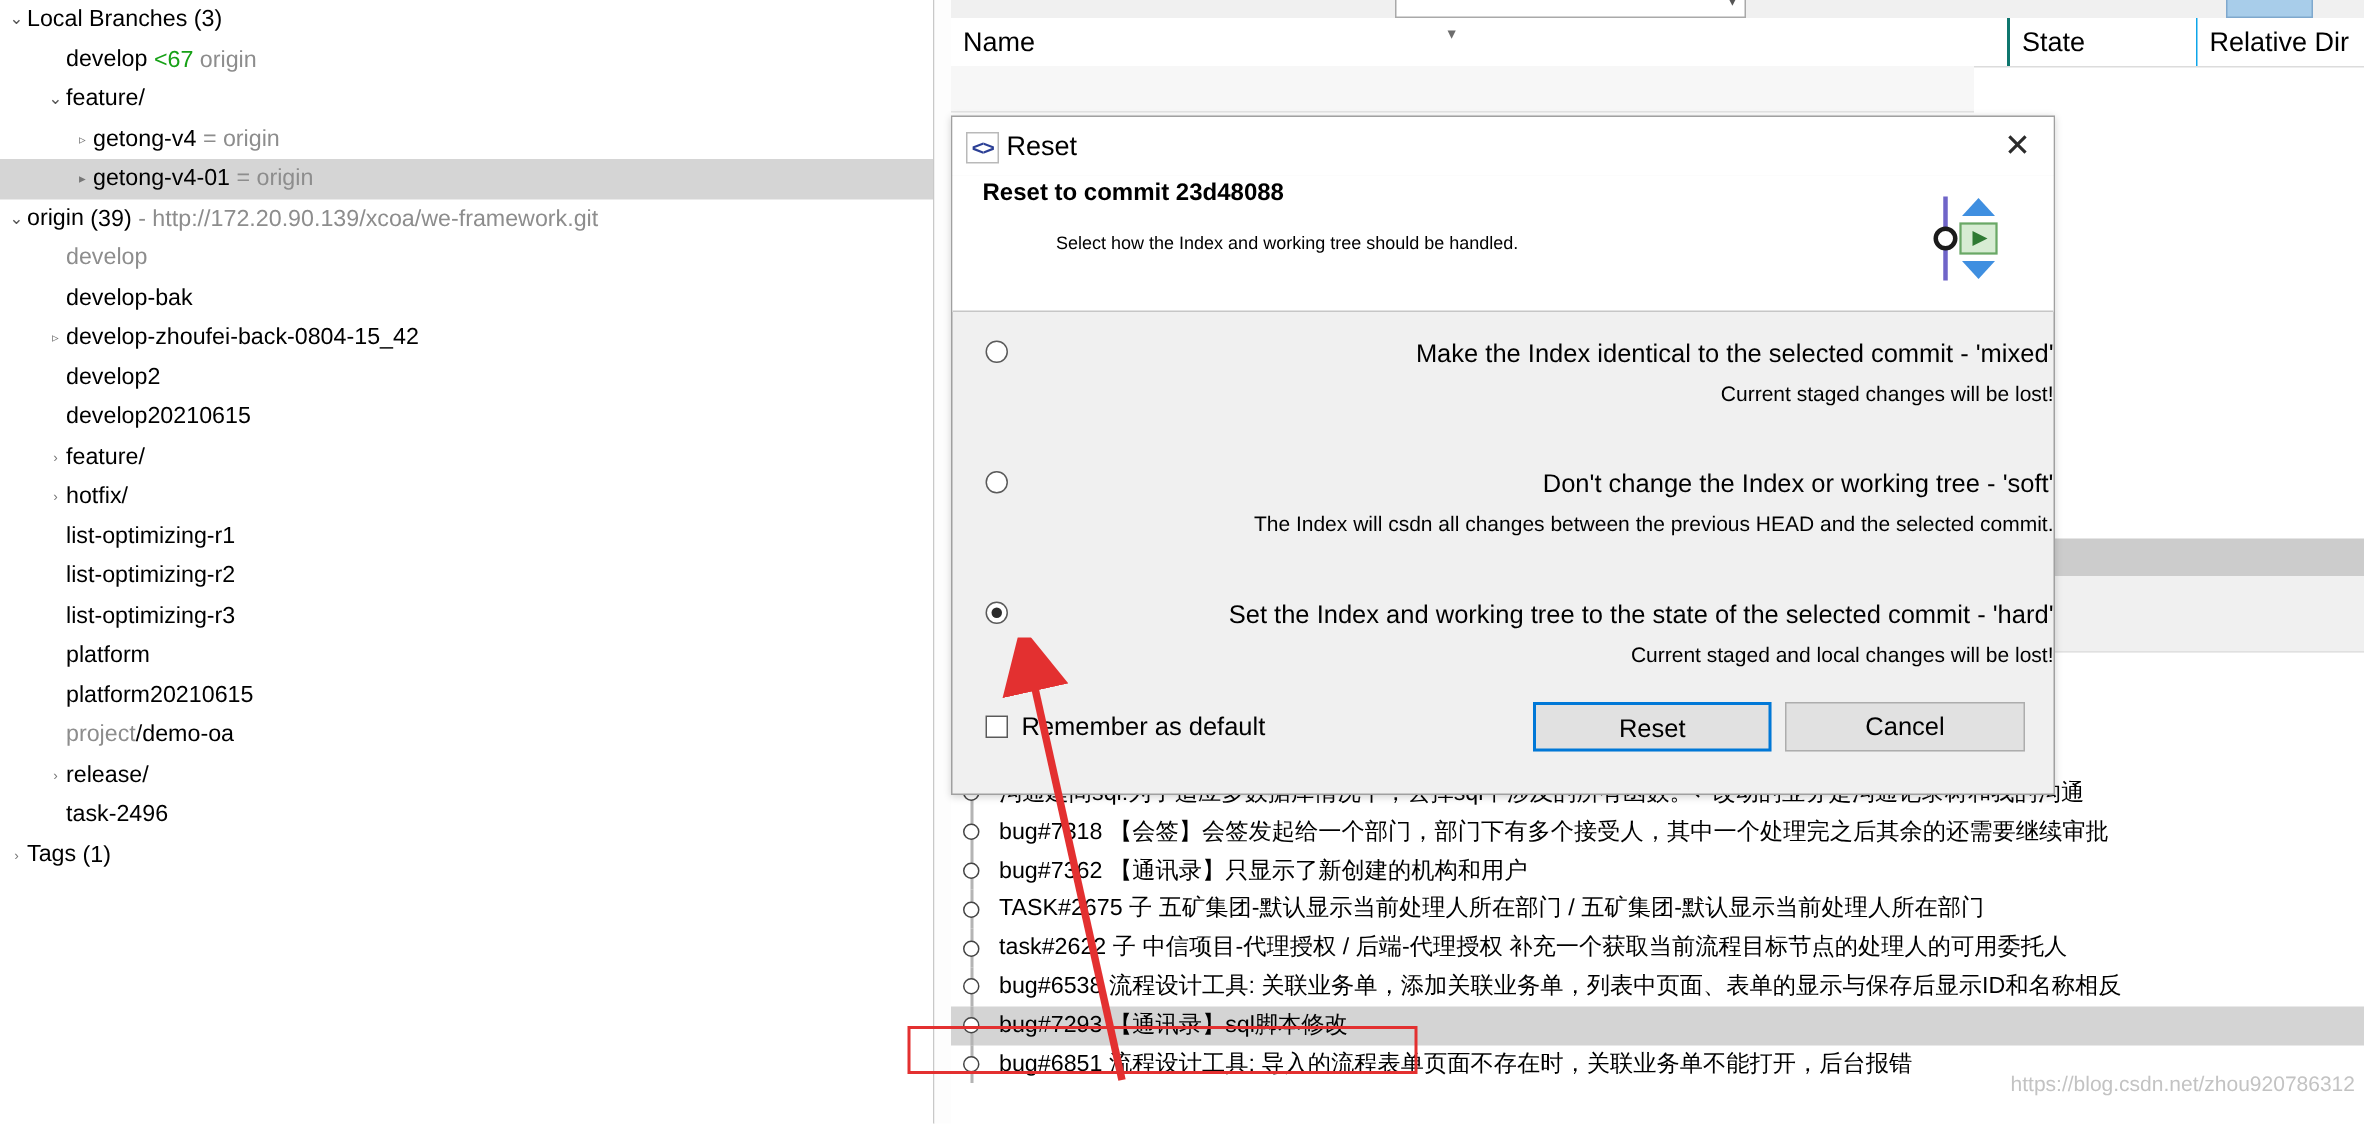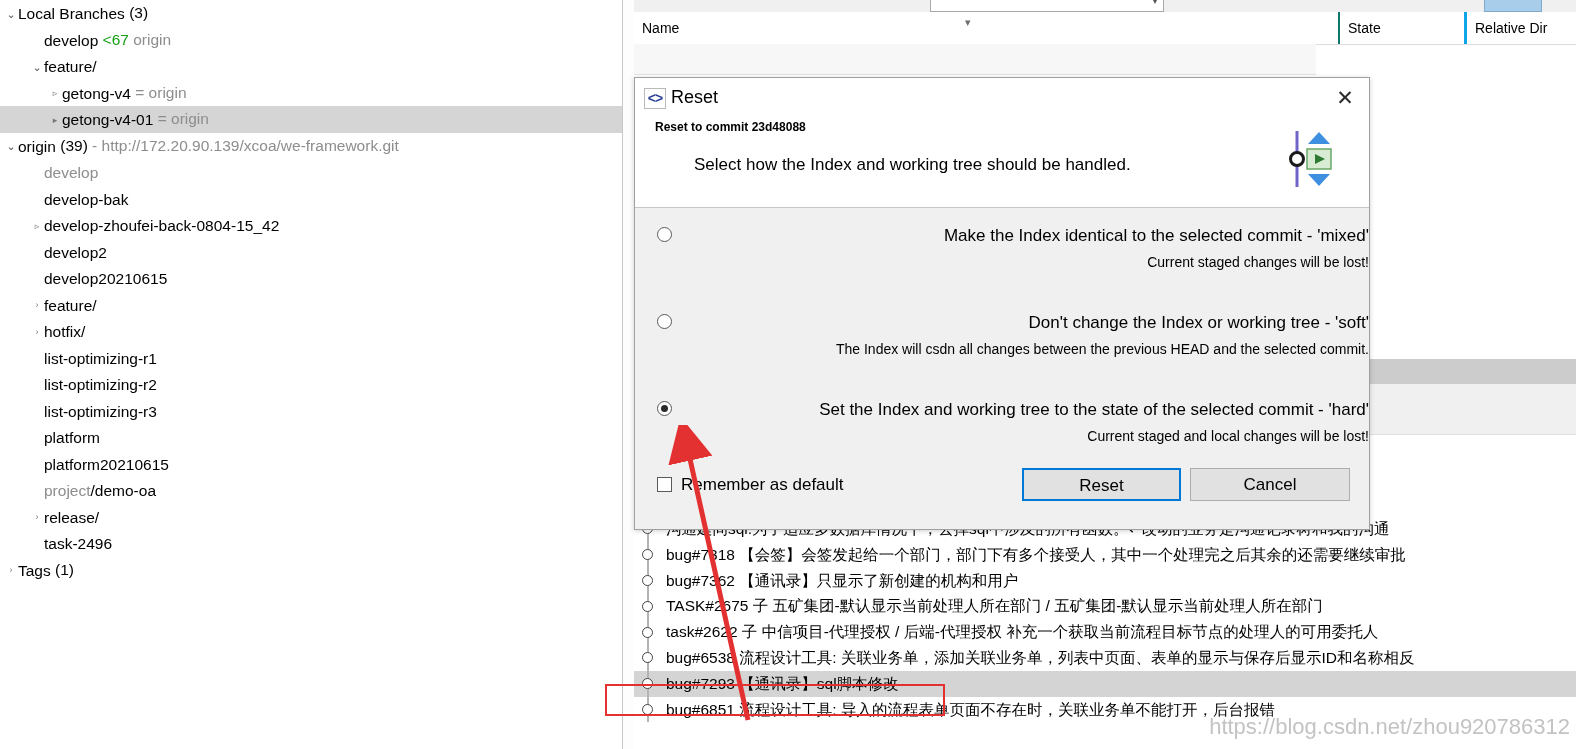--- a/index.html
+++ b/index.html
@@ -38,24 +38,24 @@
   #tree-scroll-thumb{position:absolute;left:623px;top:88px;width:11px;height:45px;background:#cdcdcd;}
   #tree-scroll-mark{position:absolute;left:623px;top:404px;width:11px;height:5px;background:#1d6fc4;}
   
   #right-panel{position:absolute;left:634px;top:0;width:942px;height:749px;background:#fff;}
   #toolbar-strip{position:absolute;left:0;top:0;width:942px;height:12px;background:#f0f0f0;border-bottom:1px solid #c8c8c8;}
   #toolbar-combo{position:absolute;left:296px;top:-10px;width:232px;height:20px;background:#fff;border:1px solid #a9a9a9;}
   #toolbar-combo-arrow{position:absolute;right:2px;top:4px;width:12px;height:12px;color:#555;font-size:9px;text-align:center;line-height:12px;}
   #toolbar-btn{position:absolute;left:850px;top:-10px;width:56px;height:20px;background:#a8cdea;border:1px solid #7fa8cd;}
   
   #table-header{position:absolute;left:0;top:12px;width:942px;height:32px;background:#fff;border-bottom:1px solid #dcdcdc;}
-  .col{position:absolute;top:0;height:32px;line-height:32px;font-size:14px;padding-left:8px;box-sizing:border-box;}
+  .col{position:absolute;top:0;height:32px;line-height:32px;font-size:18px;padding-left:8px;box-sizing:border-box;}
   #col-name{left:0;width:682px;}
   #col-state{left:704px;width:148px;border-left:2px solid #0f766e;}
-  #col-reldir{left:830px;width:112px;border-left:3px solid #0ea5e9;overflow:hidden;}
+  #col-reldir{left:830px;width:112px;border-left:1px solid #0ea5e9;overflow:hidden;}
   #header-chevron{position:absolute;left:331px;top:4px;font-size:11px;color:#6d6d6d;}
   
   #table-body-grey{position:absolute;left:0;top:44px;width:682px;height:30px;background:#f7f7f7;border-bottom:1px solid #e3e3e3;}
   #band-selected{position:absolute;left:0;top:359px;width:942px;height:25px;background:#cccccc;}
   #band-alt{position:absolute;left:0;top:384px;width:942px;height:50px;background:#f0f0f0;border-bottom:1px solid #e0e0e0;}
   
   #commit-list{position:absolute;left:0;top:516px;width:942px;height:233px;background:#fff;}
   .commit-row{position:relative;height:25.8px;line-height:25.8px;white-space:nowrap;font-size:15.5px;}
   .commit-row.selected{background:#d4d4d4;}
   .graph-lane{position:absolute;left:0;top:0;width:28px;height:100%;}
@@ -67,41 +67,41 @@
     position:absolute;left:634px;top:77px;width:734px;height:451px;
     background:#f0f0f0;border:1px solid #a0a0a0;
     box-shadow:0 1px 5px rgba(0,0,0,.18);
   }
   #dialog-titlebar{position:relative;height:39px;background:#fff;}
   #dialog-icon{position:absolute;left:9px;top:10px;width:20px;height:19px;border:1px solid #b9b9b9;background:#fff;
     color:#2b3f95;font-weight:bold;font-size:14px;line-height:19px;text-align:center;letter-spacing:-1px;}
   #dialog-title{position:absolute;left:36px;top:0;line-height:39px;font-size:18px;}
   #dialog-close{position:absolute;right:10px;top:7px;width:28px;height:26px;line-height:26px;text-align:center;font-size:21px;color:#2b2b2b;cursor:default;}
   #dialog-head{position:relative;height:90px;background:#fff;border-bottom:1px solid #c6c6c6;}
-  #dialog-head-title{position:absolute;left:20px;top:3px;font-size:12px;font-weight:bold;}
-  #dialog-head-sub{position:absolute;left:59px;top:38px;font-size:17px;}
+  #dialog-head-title{position:absolute;left:20px;top:3px;font-size:16px;font-weight:bold;}
+  #dialog-head-sub{position:absolute;left:69px;top:38px;font-size:12px;}
   #dialog-deco{position:absolute;right:28px;top:12px;width:56px;height:60px;}
   #dialog-body{position:relative;height:318px;}
   .radio-block{position:absolute;left:0;width:734px;text-align:right;}
   .radio-line{position:relative;padding-left:54px;font-size:17px;height:27px;line-height:27px;}
   .radio-sub{padding-left:60px;font-size:14px;height:27px;line-height:27px;}
   .radio-mark{position:absolute;left:22px;top:5px;width:15px;height:15px;border:1.4px solid #5a5a5a;border-radius:50%;background:#fff;box-sizing:border-box;}
   .radio-mark.checked::after{content:"";position:absolute;left:3px;top:3px;width:7px;height:7px;border-radius:50%;background:#2b2b2b;}
   #option-mixed{top:14px;}
   #option-soft{top:101px;}
   #option-hard{top:188px;}
   #remember-row{position:absolute;left:22px;top:264px;height:26px;line-height:26px;font-size:17px;}
   #remember-box{display:inline-block;width:15px;height:15px;border:1.4px solid #5a5a5a;background:#fff;vertical-align:-2px;margin-right:9px;box-sizing:border-box;}
   .dlg-btn{position:absolute;top:260px;height:33px;line-height:31px;text-align:center;font-size:17px;background:#e1e1e1;box-sizing:border-box;}
   #btn-reset{left:387px;width:159px;border:2px solid #0078d7;}
   #btn-cancel{left:555px;width:160px;border:1px solid #adadad;}
   
   #annot-arrow{position:absolute;left:636px;top:425px;width:140px;height:300px;pointer-events:none;}
   #annot-box{position:absolute;left:605px;top:684px;width:340px;height:32px;border:2.5px solid #e33030;box-sizing:border-box;}
-  #watermark{position:absolute;right:6px;top:714px;font-size:22px;color:#c3c3c3;white-space:nowrap;}
+  #watermark{position:absolute;right:6px;top:714px;font-size:14px;color:#c3c3c3;white-space:nowrap;}
 </style>
 </head>
 <body>
 
 <div id="repo-tree">
     <div class="tree-row indent-0"><span class="twisty">⌄</span><span class="lbl bold">Local Branches</span><span> (3)</span></div>
     <div class="tree-row indent-1"><span class="twisty sm"></span><span class="lbl">develop</span><span class="green"> &lt;67</span><span class="muted"> origin</span></div>
     <div class="tree-row indent-1"><span class="twisty">⌄</span><span class="lbl">feature/</span></div>
     <div class="tree-row indent-2"><span class="twisty sm">▹</span><span class="lbl">getong-v4</span><span class="muted"> = origin</span></div>
     <div class="tree-row indent-2 selected"><span class="twisty sm">▸</span><span class="lbl bold">getong-v4-01</span><span class="muted"> = origin</span></div>

